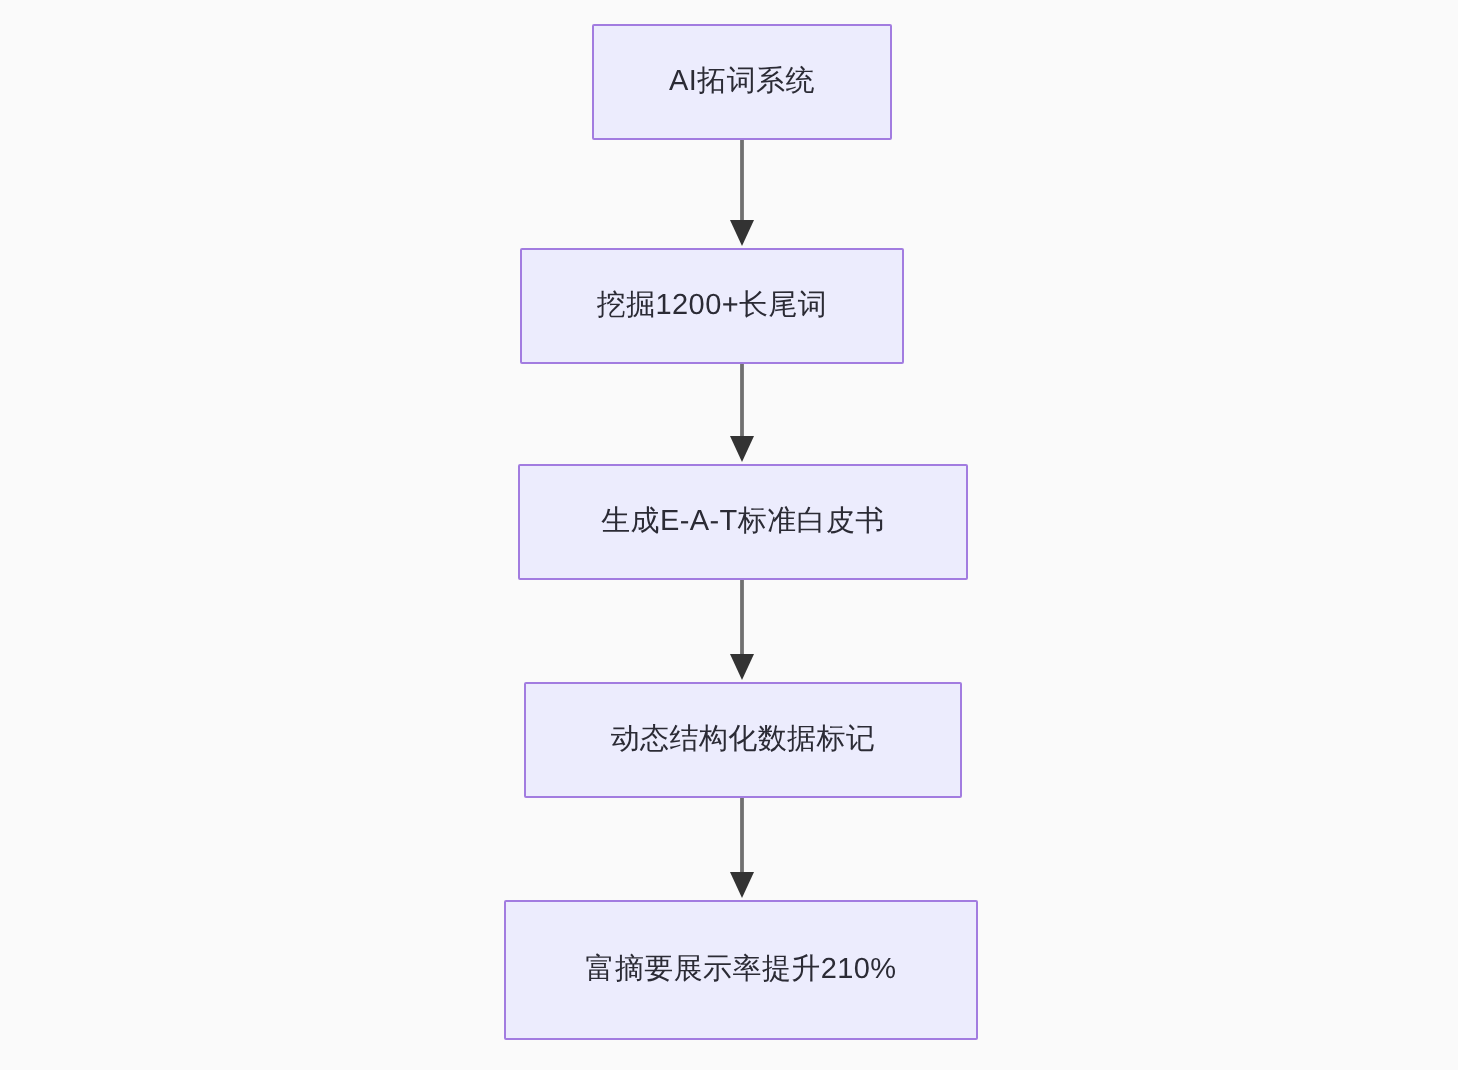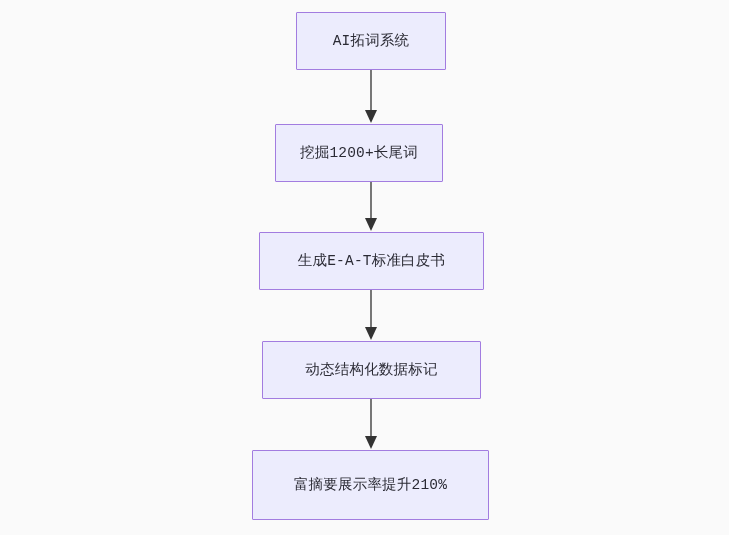--- a/index.html
+++ b/index.html
@@ -34,26 +34,25 @@
     font-size: 14.5px;
     line-height: 1;
     letter-spacing: 0.2px;
     white-space: nowrap;
     user-select: none;
   }
 
   .node-label {
     display: block;
     padding: 0 6px;
-    font-family: Liberation Mono, monospace;
   }
 
   
   #node-1 { left: 296px; top: 12px;  width: 150px; height: 58px; }
-  #node-2 { left: 275px; top: 124px; width: 168px; height: 58px; justify-content: center; }
+  #node-2 { left: 260px; top: 124px; width: 192px; height: 58px; justify-content: center; }
   #node-3 { left: 259px; top: 232px; width: 225px; height: 58px; }
   #node-4 { left: 262px; top: 341px; width: 219px; height: 58px; }
   #node-5 { left: 252px; top: 450px; width: 237px; height: 70px; }
 
   
   .connector {
     position: absolute;
     left: 0;
     top: 0;
     width: 729px;

